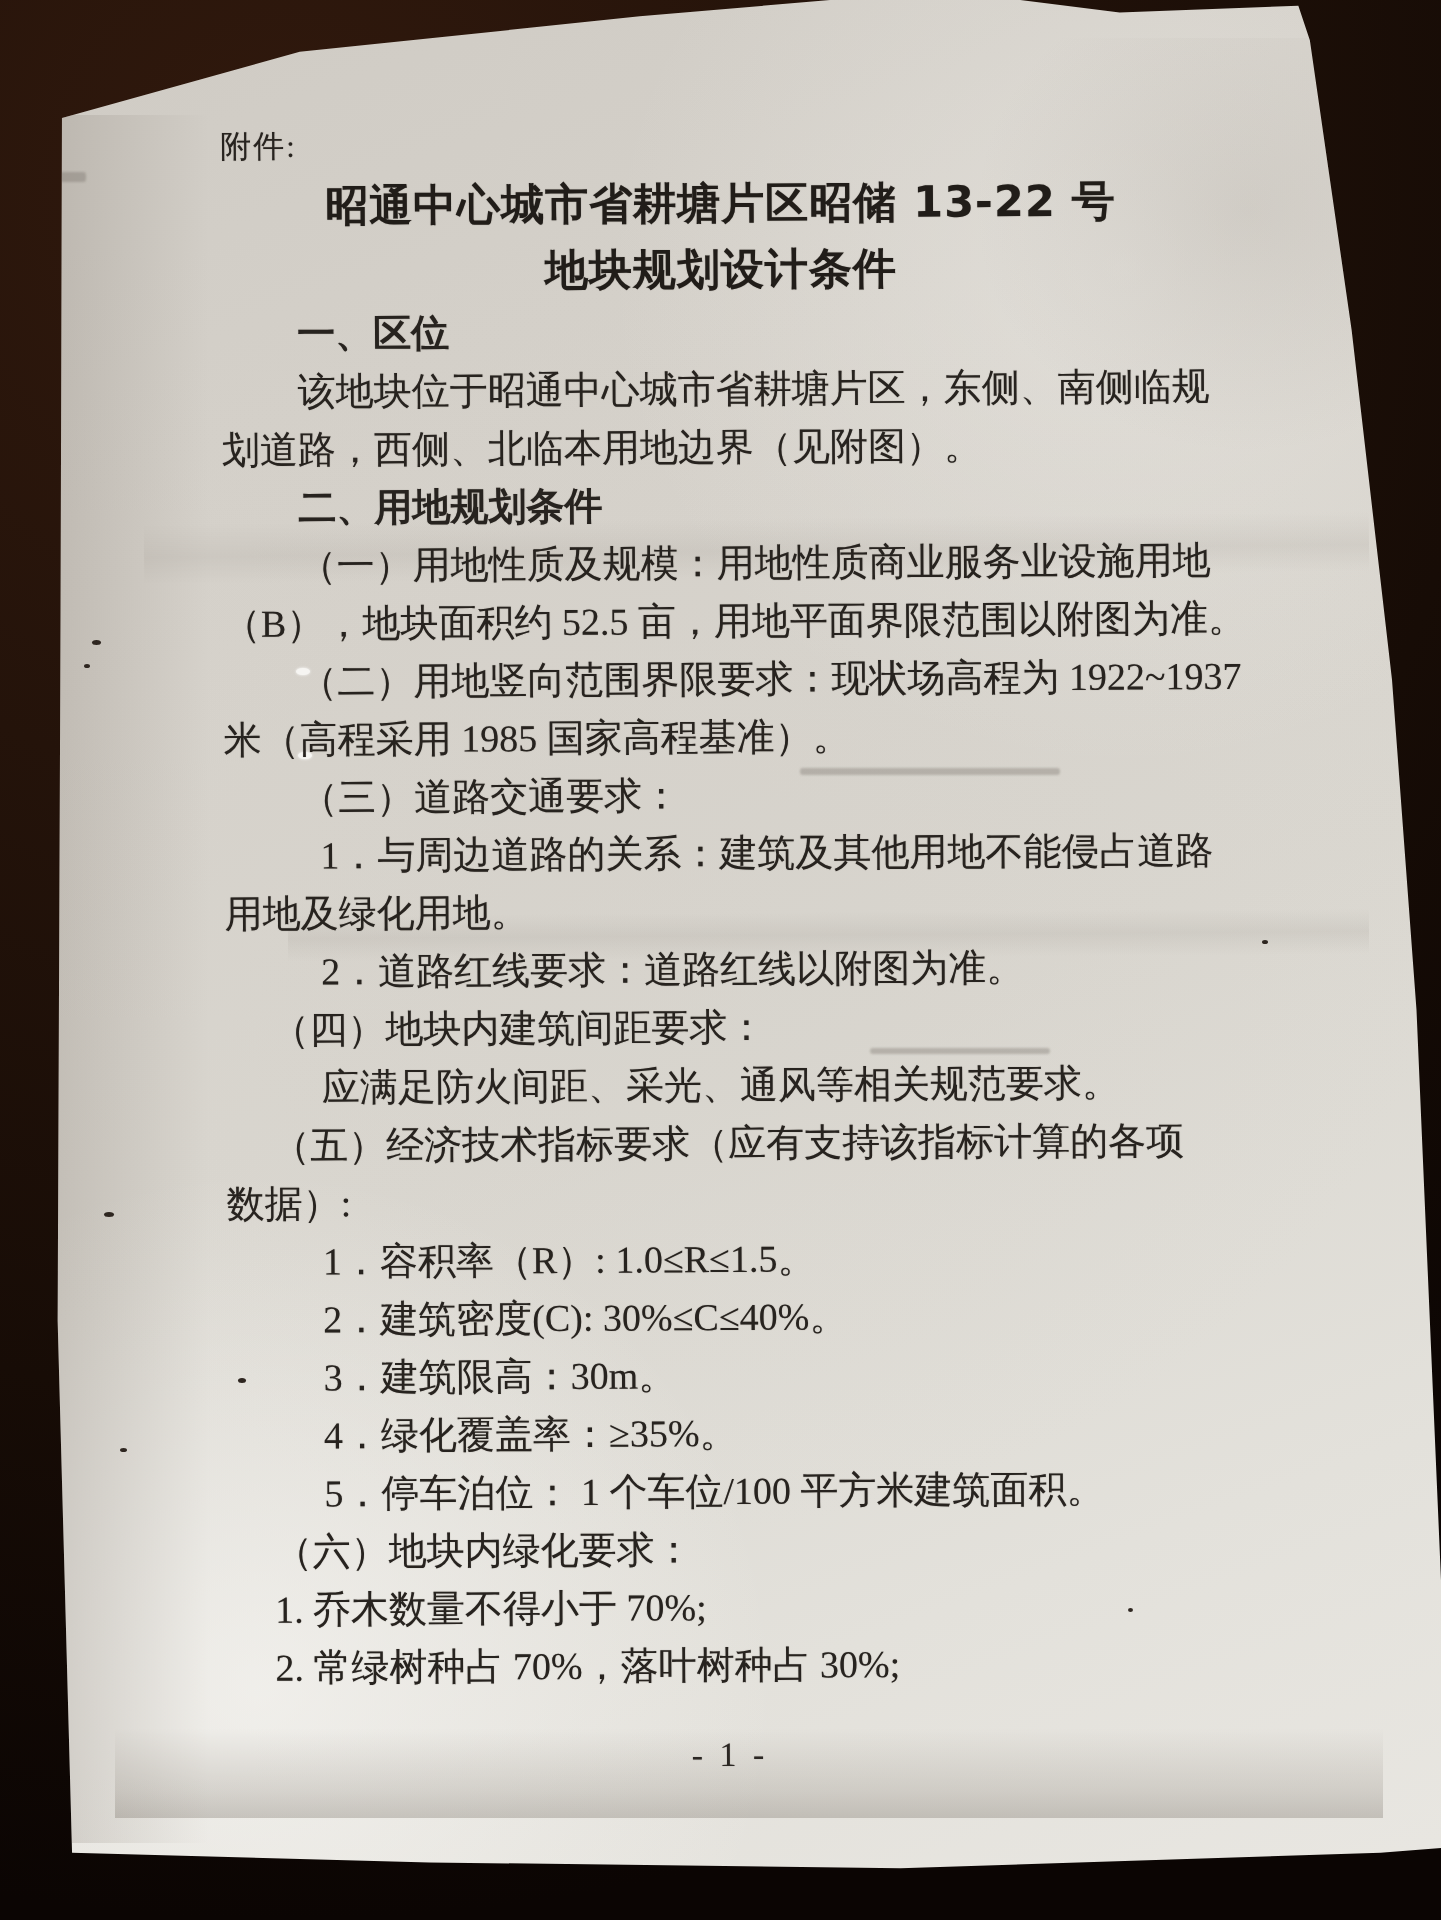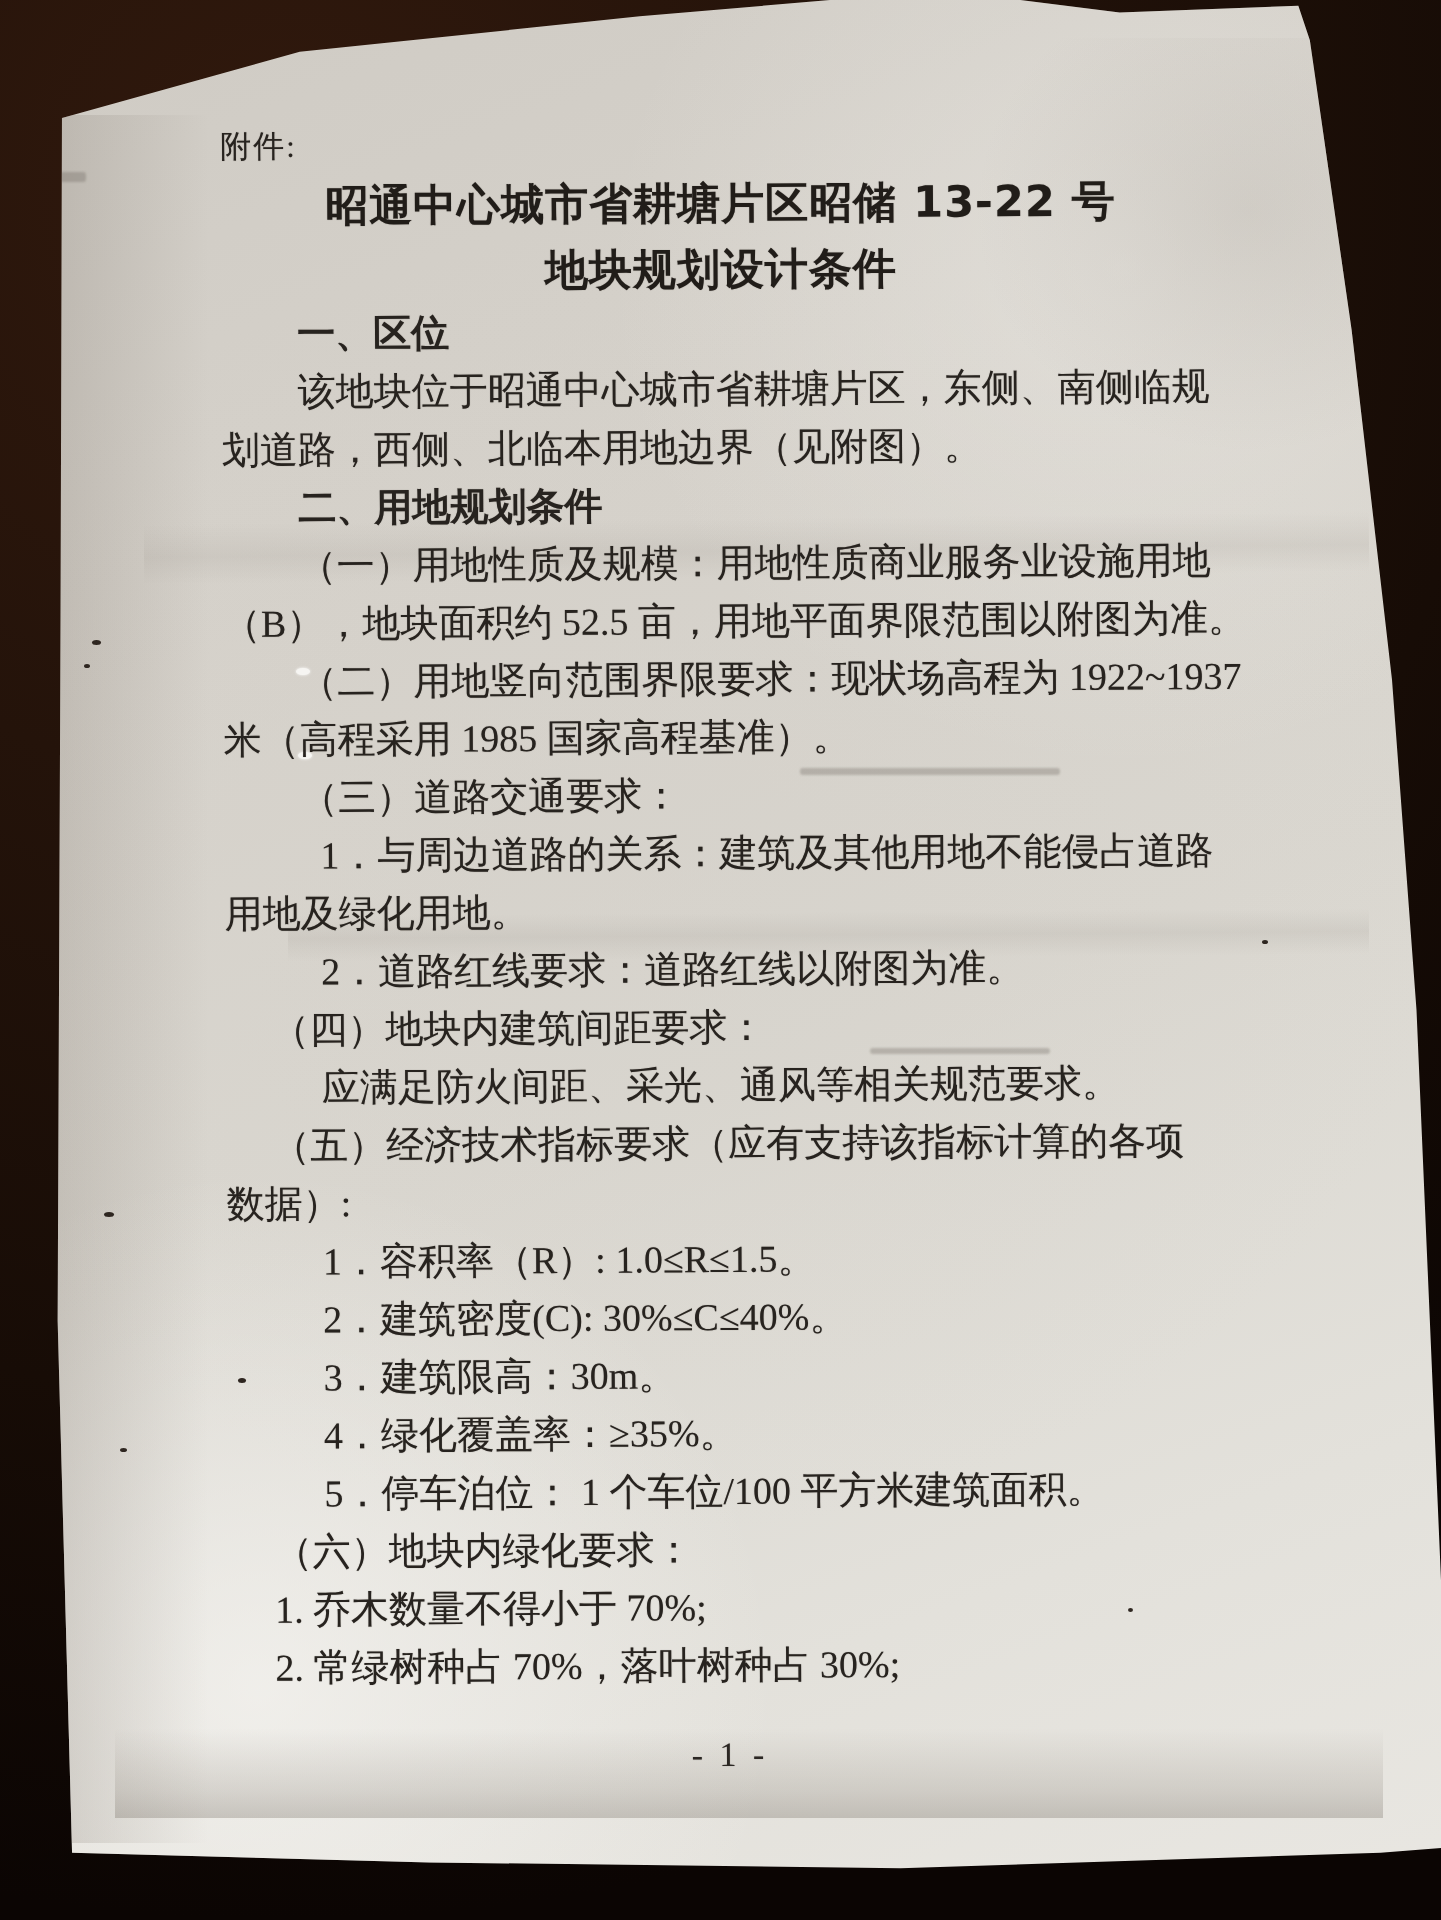--- a/index.html
+++ b/index.html
@@ -21,20 +21,21 @@
       4.3% 6.15%, 20.8% 2.7%, 44.4% 0.85%, 57.6% 0%, 70.8% 0%,
       77.7% 0.65%, 90.1% 0.3%, 90.9% 2.1%, 93.8% 17.2%, 96.6% 35.4%,
       98.3% 52.6%, 100% 82.3%, 100% 96.25%, 95.8% 96.5%, 62.5% 97.3%,
       29.8% 97.0%, 5.0% 96.5%, 4.0% 68.8%, 4.2% 32.3%
     );
     background:
       radial-gradient(60% 45% at 18% 88%, rgba(248,247,244,.65) 0%, rgba(248,247,244,0) 60%),
       radial-gradient(55% 40% at 78% 14%, rgba(235,233,228,.5) 0%, rgba(235,233,228,0) 65%),
       radial-gradient(80% 50% at 45% 45%, rgba(210,206,199,.35) 0%, rgba(210,206,199,0) 70%),
       linear-gradient(160deg, #cfcbc4 0%, #d6d2cb 30%, #dad7d0 55%, #e3e1db 80%, #e9e7e2 100%);
+    border-radius: 15px;
   }
   
   .crease{position:absolute;pointer-events:none;}
   .crease.c1{left:4%;top:6%;width:14%;height:90%;
     background:linear-gradient(90deg, rgba(120,110,100,.22), rgba(120,110,100,0) 75%);}
   .crease.c2{left:10%;top:27%;width:85%;height:60px;
     background:linear-gradient(180deg, rgba(255,255,255,0), rgba(164,158,150,.18) 55%, rgba(255,255,255,0));transform:rotate(-.6deg);}
   .crease.c3{left:20%;top:47.5%;width:75%;height:46px;
     background:linear-gradient(180deg, rgba(255,255,255,0), rgba(150,144,136,.15) 50%, rgba(255,255,255,0));transform:rotate(-.4deg);}
   .crease.c4{left:55%;top:2%;width:45%;height:30%;

